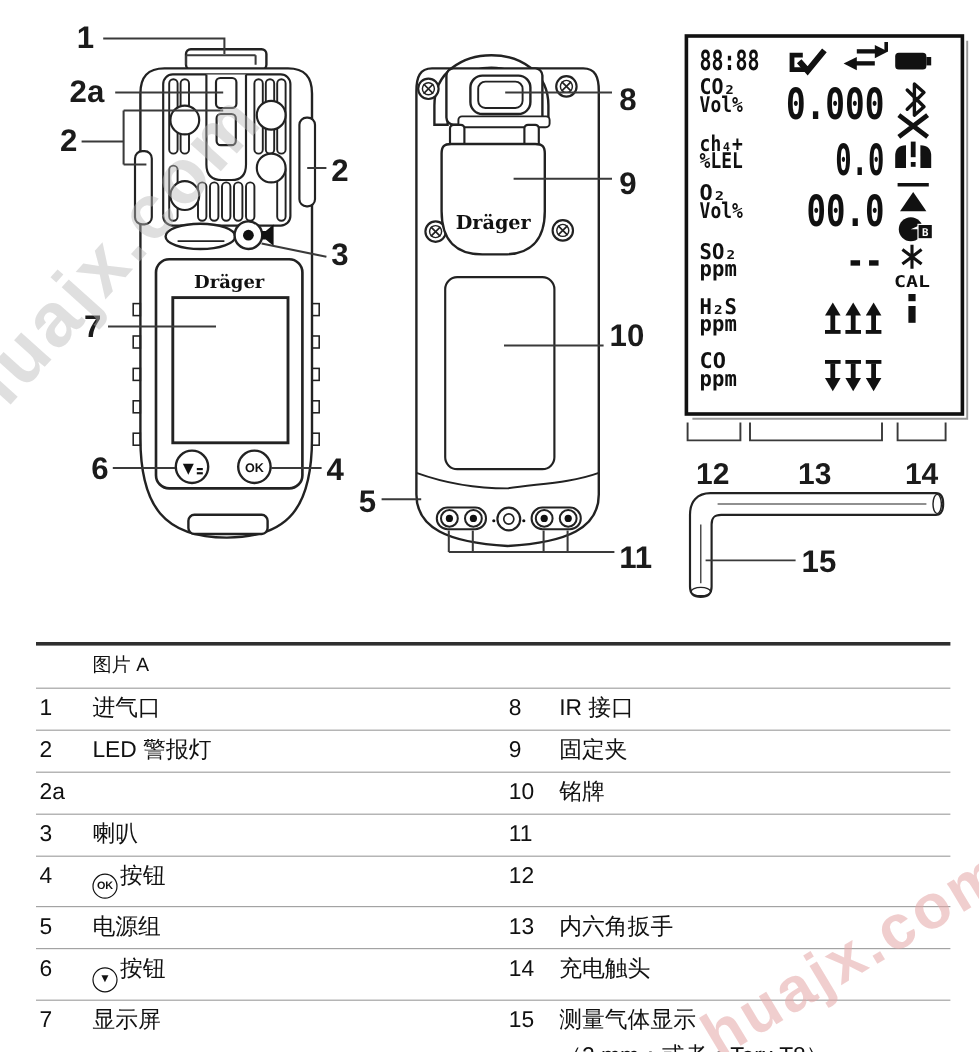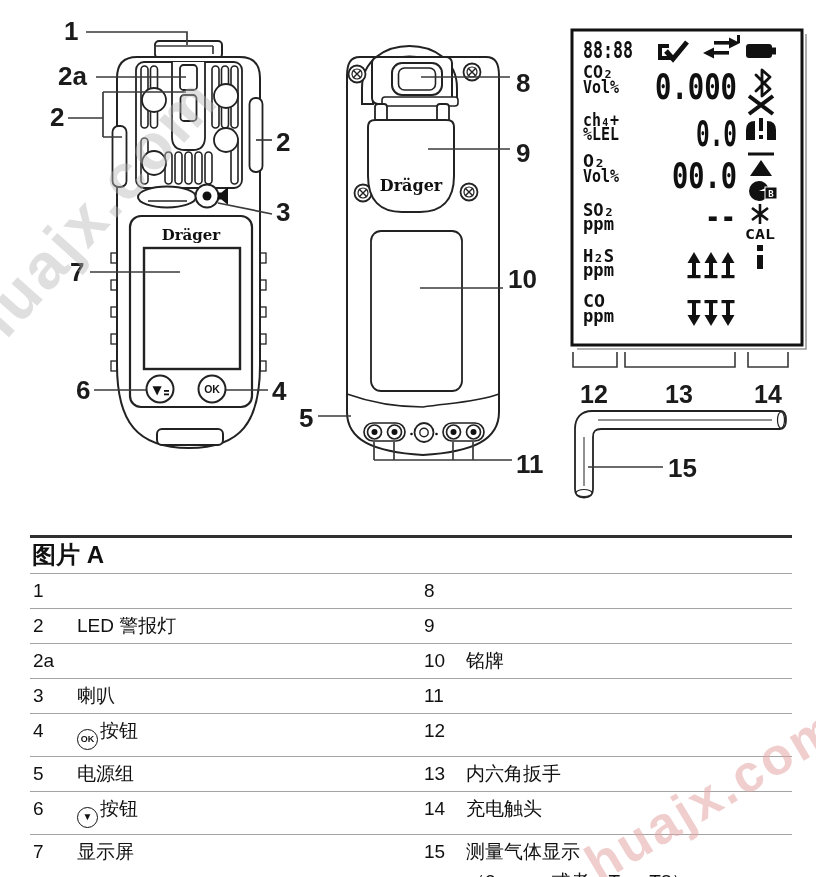--- a/index.html
+++ b/index.html
@@ -11,21 +11,21 @@
   .cnum2 { font-family:"Liberation Sans","DejaVu Sans",sans-serif; font-weight:bold; font-size:26px; fill:#1b1b1b; }
   .brand  { font-family:"DejaVu Serif","Liberation Serif",serif; font-weight:bold; font-size:15px; fill:#111; }
   .brand2 { font-family:"DejaVu Serif","Liberation Serif",serif; font-weight:bold; font-size:16px; fill:#111; }
   .okbtn  { font-family:"Liberation Sans",sans-serif; font-weight:bold; font-size:10.5px; fill:#111; }
   .downbtn{ font-family:"DejaVu Sans",sans-serif; font-size:12px; fill:#111; }
   .lcdt { font-family:"DejaVu Sans Mono","Liberation Mono",monospace; font-weight:bold; fill:#101010; }
 
   .legend { position:absolute; left:30px; top:535px; width:762px;
             border-top:3px solid #2f2f2f; border-bottom:1px solid #a3a3a3;
             font-size:19px; line-height:23px; }
-  .ltitle { font-weight:bold; font-size:24px; padding:5px 2px 7px 2px; }
+  .ltitle { font-weight:normal; font-size:16px; padding:5px 2px 7px 2px;margin-left:45px; }
   .lrow   { display:flex; border-top:1px solid #a3a3a3; padding:5px 0 6px 0; }
   .lcell  { display:flex; align-items:flex-start; }
   .lcell.left  { width:392px; flex:none; }
   .lcell.right { flex:1; }
   .lnum  { flex:none; width:44px; padding-left:3px; }
   .lcell.right .lnum { width:42px; padding-left:2px; }
   .ltext { flex:1; }
   .sub2  { display:block; margin-top:7px; }
   .btn-circle { display:inline-flex; width:21px; height:21px; border:1.7px solid #111; border-radius:50%;
                 align-items:center; justify-content:center; margin-right:2px; vertical-align:-5px; box-sizing:border-box; }
@@ -308,32 +308,35 @@
     <text class="cnum2" x="508" y="288">10</text>
     <text class="cnum2" x="516" y="473">11</text>
   </svg>
 
   <div class="legend">
     <div class="ltitle">图片 A</div>
 
     <div class="lrow">
       <div class="lcell left">
           <span class="lnum">1</span>
+          <span class="ltext">进气口</span>
         </div>
       <div class="lcell right">
           <span class="lnum">8</span>
+          <span class="ltext">IR 接口</span>
         </div>
     </div>
     <div class="lrow">
       <div class="lcell left">
           <span class="lnum">2</span>
           <span class="ltext">LED 警报灯</span>
         </div>
       <div class="lcell right">
           <span class="lnum">9</span>
+          <span class="ltext">固定夹</span>
         </div>
     </div>
     <div class="lrow">
       <div class="lcell left">
           <span class="lnum">2a</span>
         </div>
       <div class="lcell right">
           <span class="lnum">10</span>
           <span class="ltext">铭牌</span>
         </div>

